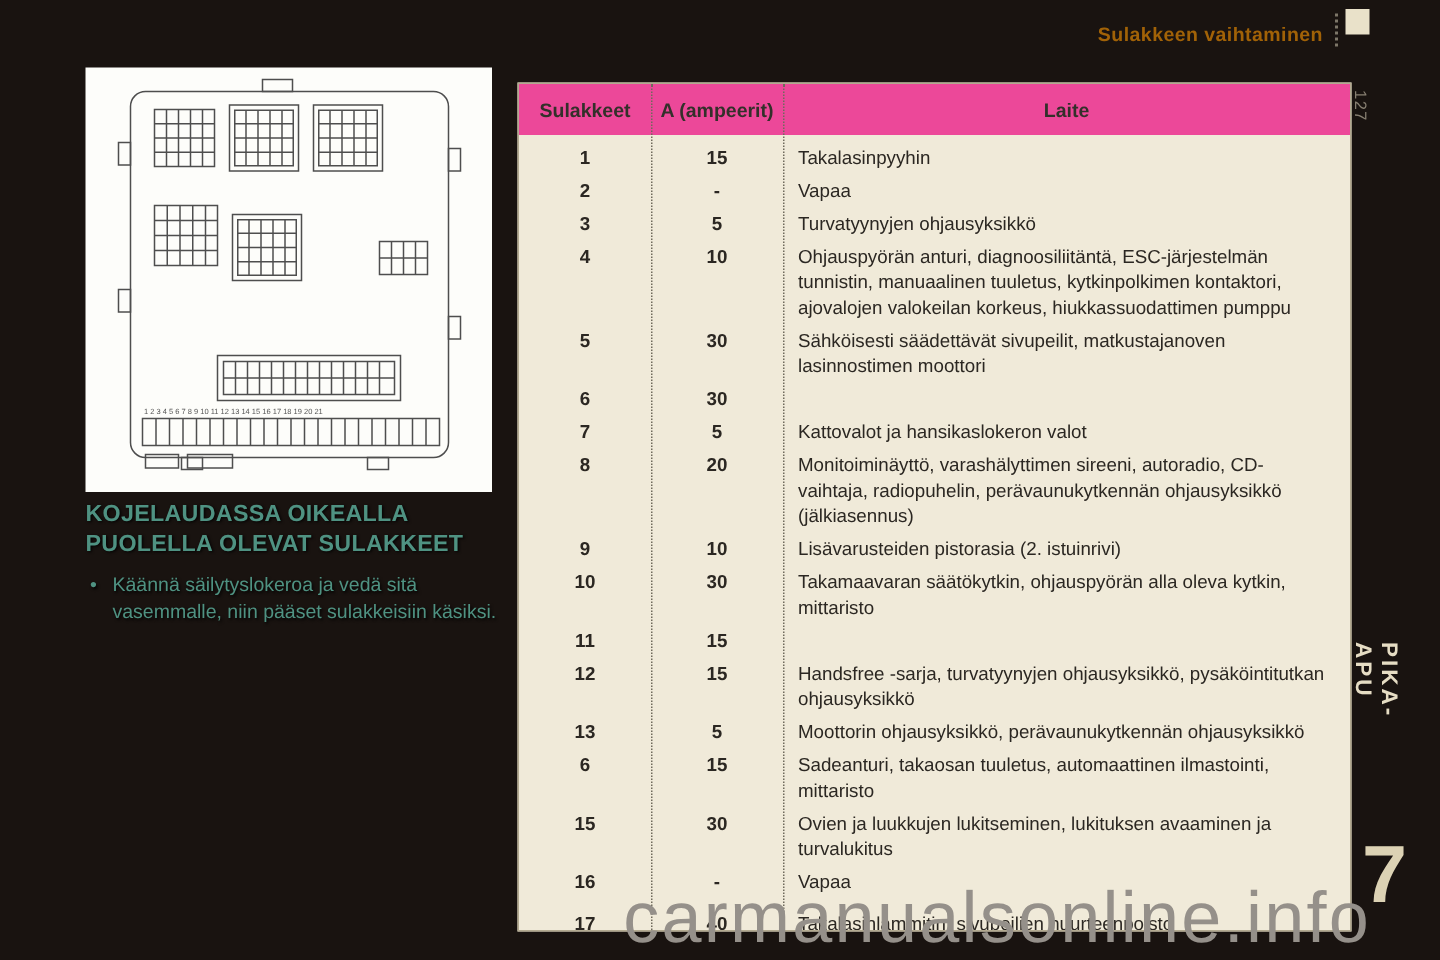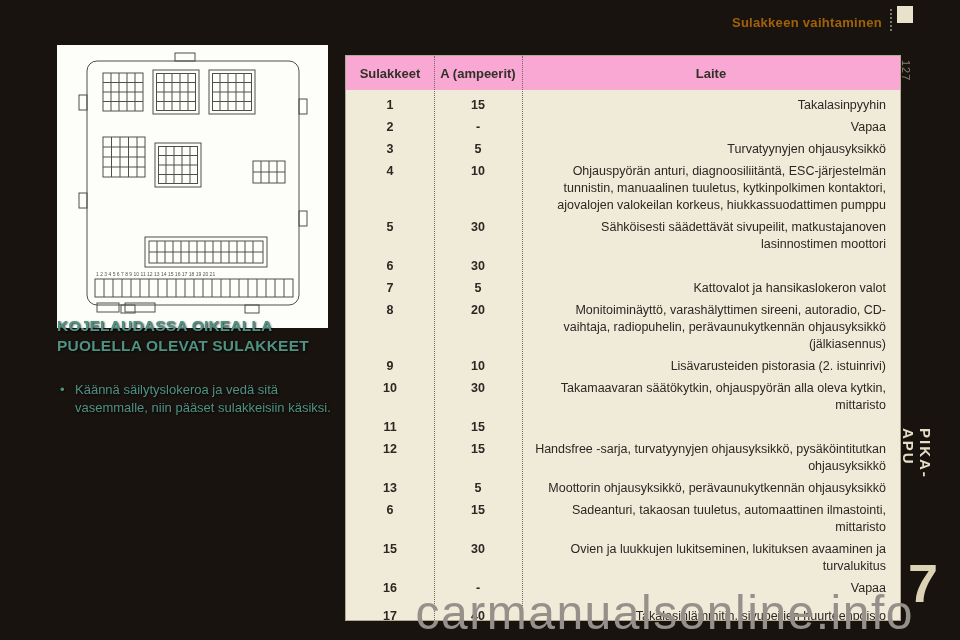--- a/index.html
+++ b/index.html
@@ -32,21 +32,21 @@
 
   
   .diagram-box {
     position:absolute; left:57px; top:45px; width:271px; height:283px;
     background:#fdfdfa;
   }
   .diagram-box svg { display:block; width:100%; height:100%; }
 
   
   .section-heading {
-    position:absolute; left:57px; top:316px; width:276px;
+    position:absolute; left:57px; top:333px; width:276px;
     color:#4f9282; font-size:15.5px; font-weight:bold; line-height:1.3;
     letter-spacing:.2px;
     text-shadow:1px 1px 2px rgba(0,0,0,.85);
   }
   .bullet-item {
     position:absolute; left:60px; top:381px; width:272px;
     display:flex;
     color:#4f9282; font-size:13px; line-height:1.42;
     text-shadow:1px 1px 2px rgba(0,0,0,.85);
   }
@@ -57,27 +57,27 @@
     position:absolute; left:345px; top:55px; width:556px; height:566px;
     background:#f0ead9; border:1px solid #b3aa90; overflow:hidden;
   }
   .col-sep {
     position:absolute; top:0; bottom:0; width:0;
     border-left:1px dotted #6f6a5c; z-index:2;
   }
   .sep1 { left:88px; } .sep2 { left:176px; }
   .table-header {
     display:flex; align-items:center; height:34px;
-    background:#f9a8d4; color:#33302a; font-size:13px; font-weight:bold;
+    background:#ec4899; color:#33302a; font-size:13px; font-weight:bold;
   }
   .table-header .c1, .table-header .c2 { text-align:center; }
   .table-header .c3 { text-align:center; }
   .c1 { width:88px; flex:0 0 88px; text-align:center; }
   .c2 { width:88px; flex:0 0 88px; text-align:center; }
-  .c3 { flex:1 1 auto;text-align:right; }
+  .c3 { flex:1 1 auto; }
   .table-body { padding-top:5px; }
   .body-row {
     display:flex; padding:2px 0 3px 0;
     color:#2b2722; font-size:12.5px; line-height:17px;
   }
   .body-row:last-child { margin-top:6px; }
   .body-row .num { font-weight:bold; }
   .body-row .c3 { padding:0 14px 0 10px; }
 
   

